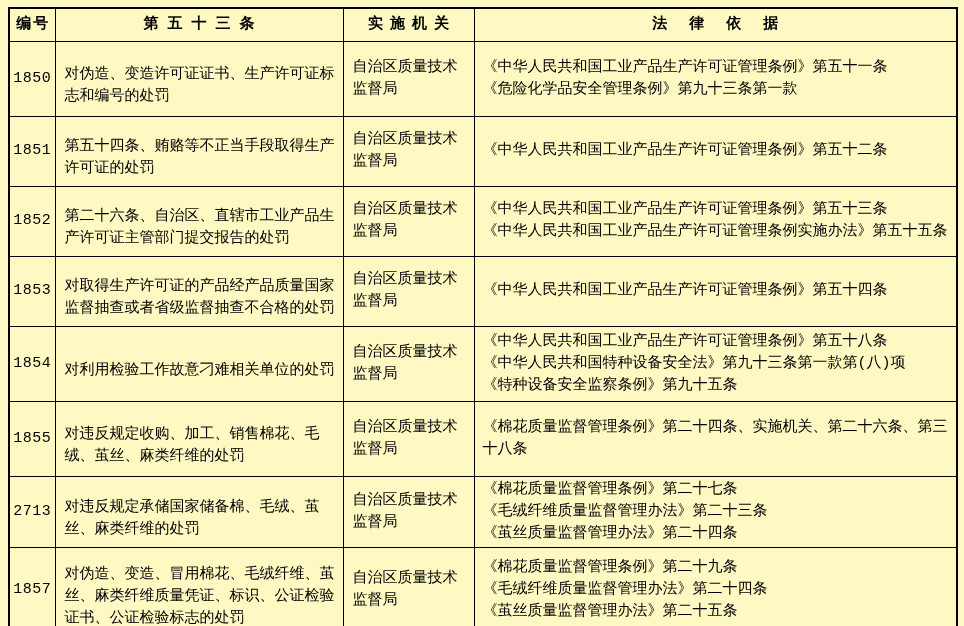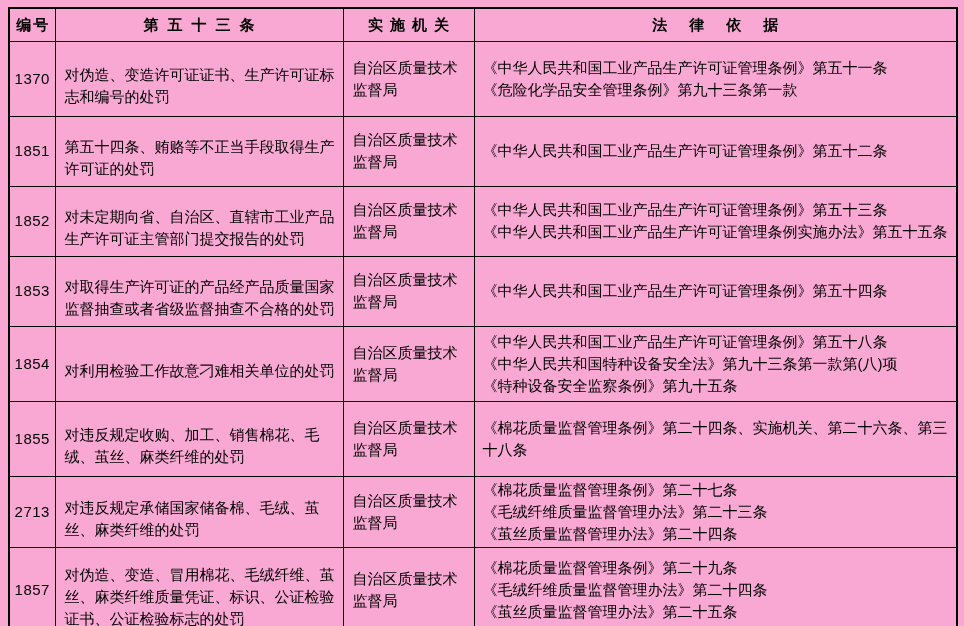--- a/index.html
+++ b/index.html
@@ -4,23 +4,23 @@
 <style>
   html, body {
     margin: 0;
     padding: 0;
     background: #ffffff;
   }
   .page {
     position: relative;
     width: 964px;
     height: 626px;
-    background: #f9a8d4;
+    background: #fef9c3;
     overflow: hidden;
-    font-family: Liberation Sans, sans-serif;
+    font-family: Liberation Mono, monospace;
     color: #000000;
   }
   table.permits {
     position: absolute;
     left: 8px;
     top: 7px;
     width: 948px;
     border-collapse: collapse;
     table-layout: fixed;
     border: 2px solid #000000;
@@ -88,35 +88,35 @@
     <thead>
       <tr>
         <th class="h-id">编号</th>
         <th class="h-name">第五十三条</th>
         <th class="h-agency">实施机关</th>
         <th class="h-legal">法律依据</th>
       </tr>
     </thead>
     <tbody>
       <tr>
-        <td class="c-id">1370</td>
+        <td class="c-id">1850</td>
         <td class="c-name">对伪造、变造许可证证书、生产许可证标志和编号的处罚</td>
         <td class="c-agency">自治区质量技术监督局</td>
         <td class="c-legal">《中华人民共和国工业产品生产许可证管理条例》第五十一条
 《危险化学品安全管理条例》第九十三条第一款</td>
       </tr>
       <tr>
         <td class="c-id">1851</td>
         <td class="c-name">第五十四条、贿赂等不正当手段取得生产许可证的处罚</td>
         <td class="c-agency">自治区质量技术监督局</td>
         <td class="c-legal">《中华人民共和国工业产品生产许可证管理条例》第五十二条</td>
       </tr>
       <tr>
         <td class="c-id">1852</td>
-        <td class="c-name">对未定期向省、自治区、直辖市工业产品生产许可证主管部门提交报告的处罚</td>
+        <td class="c-name">第二十六条、自治区、直辖市工业产品生产许可证主管部门提交报告的处罚</td>
         <td class="c-agency">自治区质量技术监督局</td>
         <td class="c-legal">《中华人民共和国工业产品生产许可证管理条例》第五十三条
 《中华人民共和国工业产品生产许可证管理条例实施办法》第五十五条</td>
       </tr>
       <tr>
         <td class="c-id">1853</td>
         <td class="c-name">对取得生产许可证的产品经产品质量国家监督抽查或者省级监督抽查不合格的处罚</td>
         <td class="c-agency">自治区质量技术监督局</td>
         <td class="c-legal">《中华人民共和国工业产品生产许可证管理条例》第五十四条</td>
       </tr>

